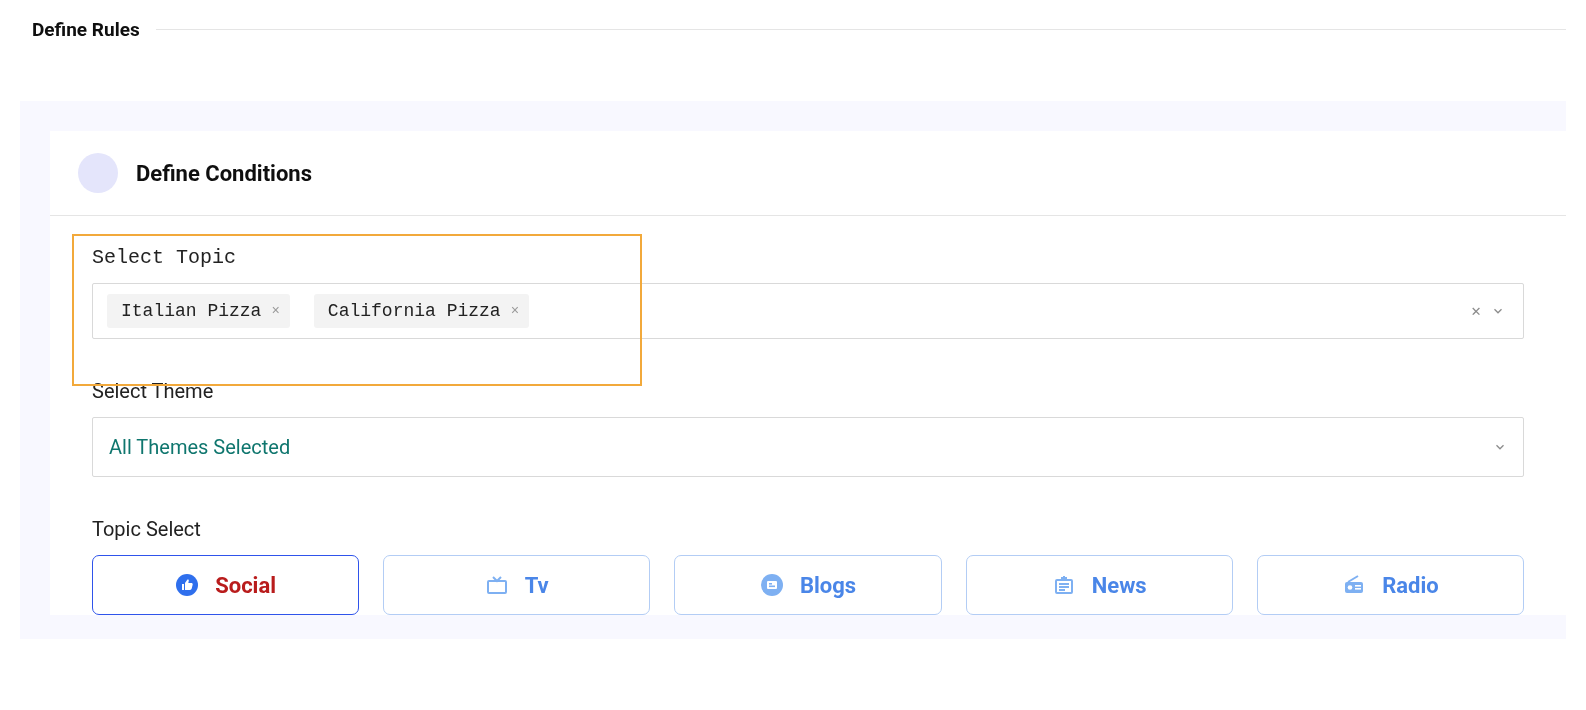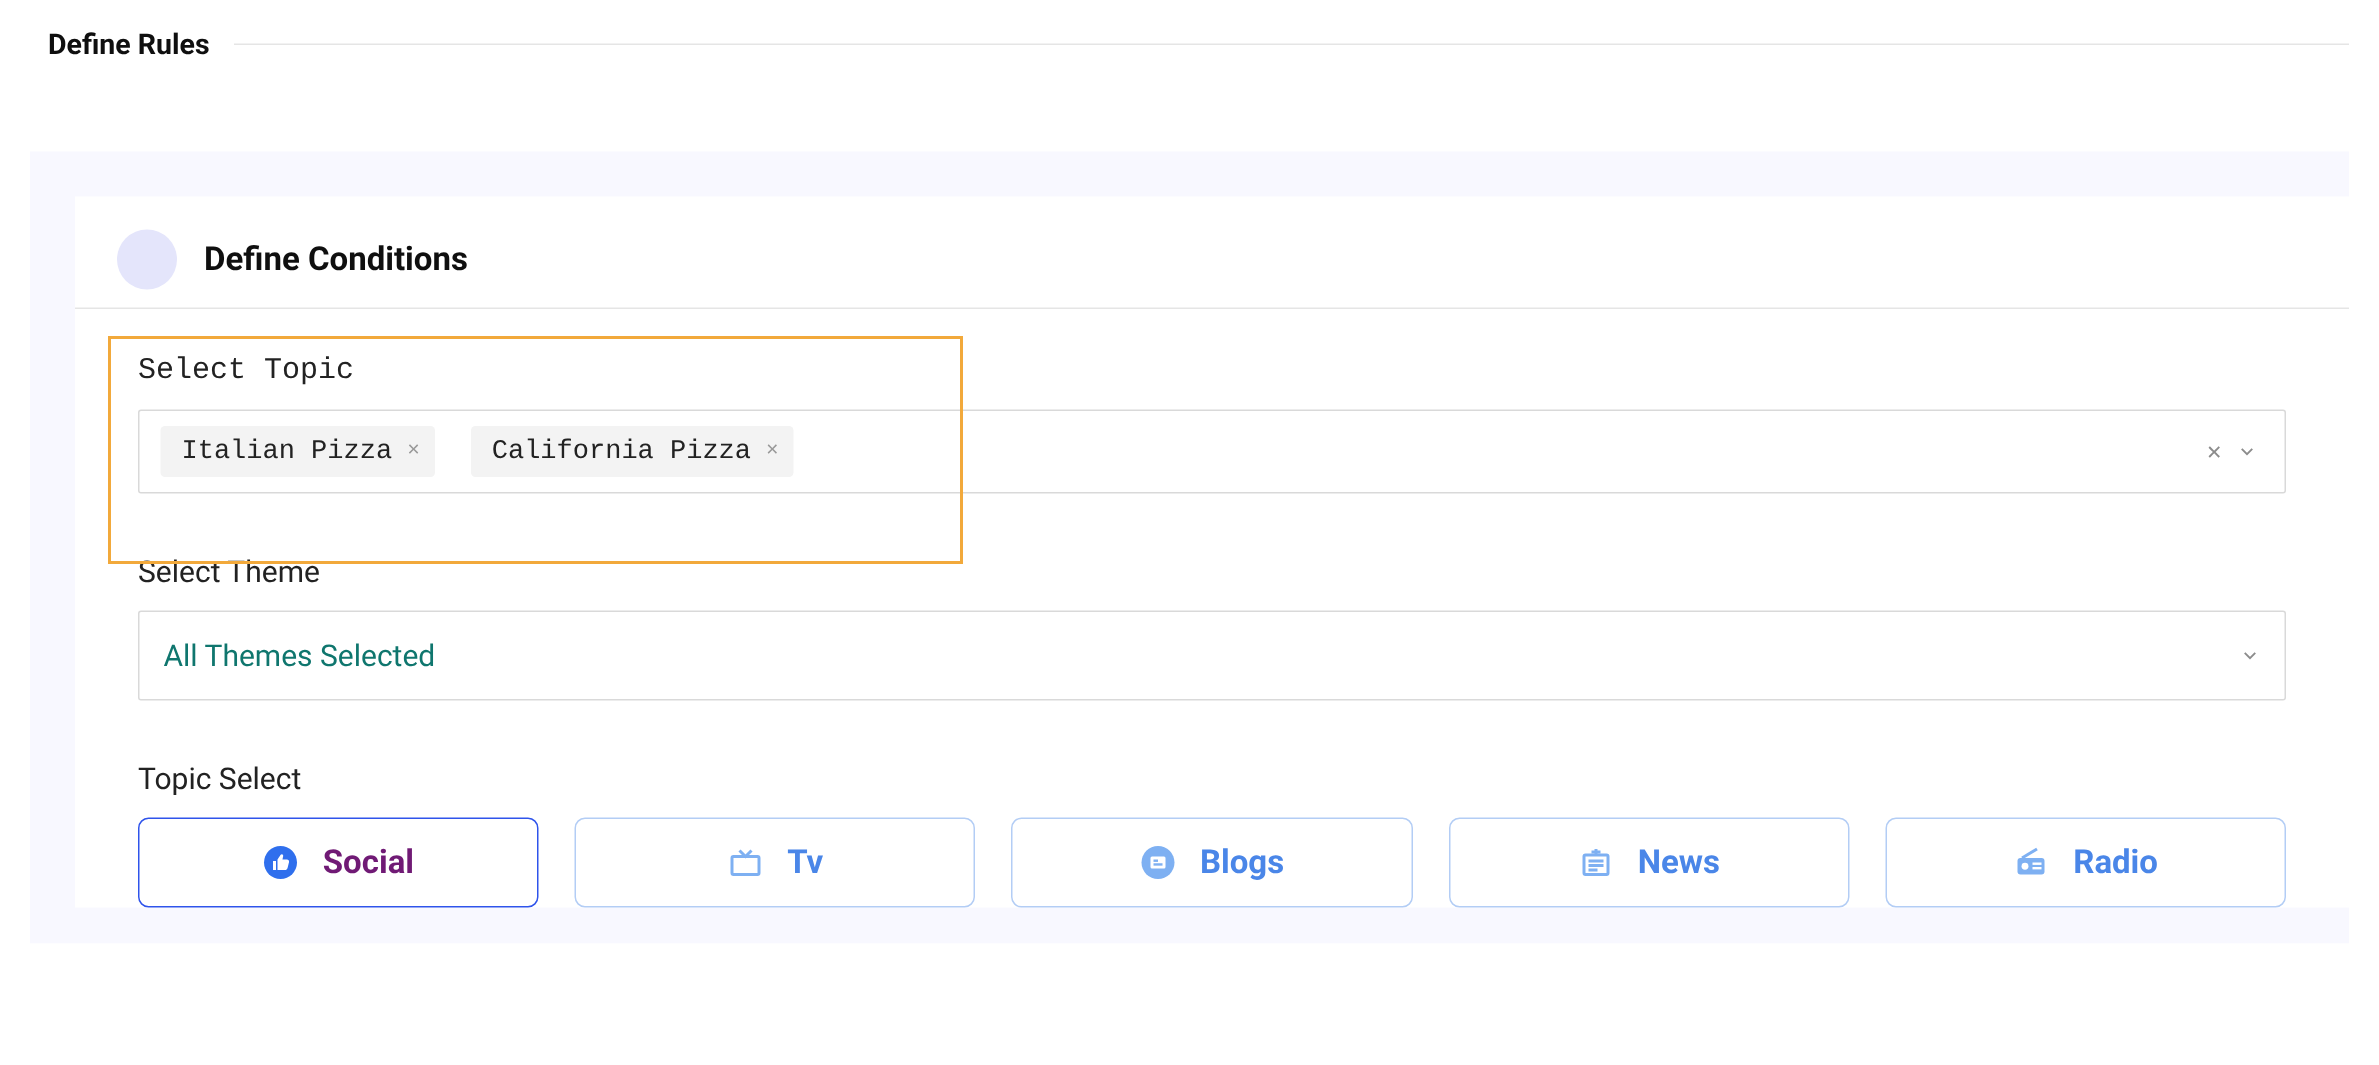--- a/index.html
+++ b/index.html
@@ -31,21 +31,21 @@
     margin: 50px 20px 0 20px;
     padding: 30px 0 24px 30px;
   }
   .card {
     background: #ffffff;
   }
   .card-header {
     display: flex;
     align-items: center;
     gap: 18px;
-    padding: 22px 10px 12px 28px;
+    padding: 22px 10px 22px 28px;
     border-bottom: 1px solid #e5e5e5;
   }
   .step-circle {
     width: 40px;
     height: 40px;
     border-radius: 50%;
     background: #e4e5fb;
     flex-shrink: 0;
   }
   .card-title {
@@ -126,21 +126,21 @@
     min-width: 240px;
     height: 60px;
     border: 1.5px solid #2f54eb;
     border-radius: 7px;
     display: flex;
     align-items: center;
     justify-content: center;
     gap: 16px;
     font-size: 22px;
     font-weight: 700;
-    color: #701a75;
+    color: #b91c1c;
     background: #ffffff;
     cursor: pointer;
   }
   .source-btn.alt {
     border-color: #b3cdf5;
     color: #4a86e8;
     font-weight: 700;
   }
   .src-icon {
     display: inline-flex;

